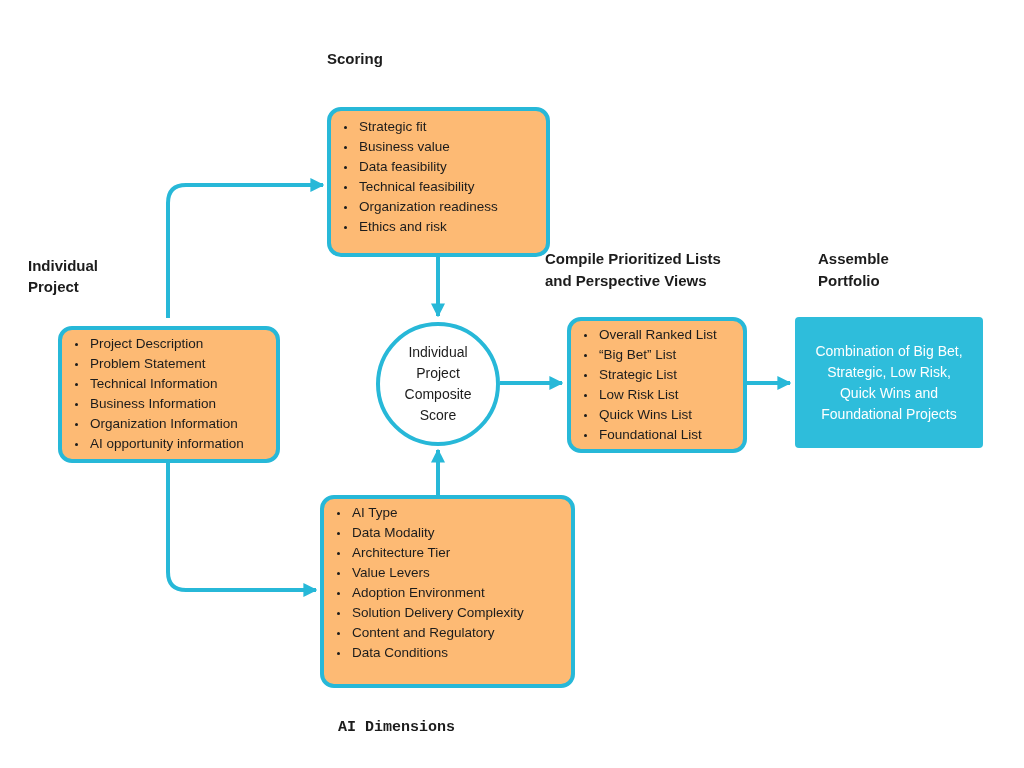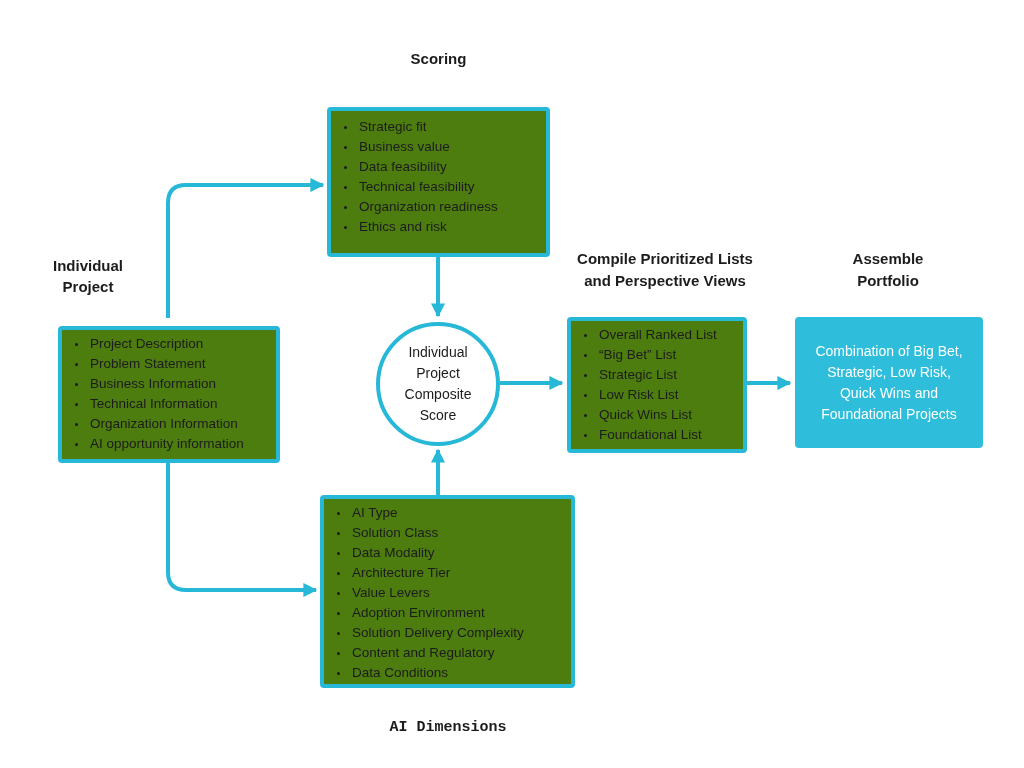--- a/index.html
+++ b/index.html
@@ -11,28 +11,28 @@
   }
   *{margin:0;padding:0;box-sizing:border-box;}
   html,body{width:1024px;height:768px;background:var(--bg);overflow:hidden;}
   body{font-family:"Liberation Sans","DejaVu Sans",sans-serif;color:var(--text);}
   .canvas{position:relative;width:1024px;height:768px;background:var(--bg);}
 
   svg.connectors{position:absolute;left:0;top:0;width:1024px;height:768px;pointer-events:none;}
   svg.connectors path.link{fill:none;stroke:var(--accent);stroke-width:4;}
   svg.connectors marker path{fill:var(--accent);}
 
-  .label{position:absolute;font-weight:bold;font-size:15px;line-height:22px;text-align:center;white-space:pre-line;color:var(--text);}
+  .label{position:absolute;font-weight:bold;font-size:15px;line-height:22px;white-space:pre-line;color:var(--text);}
   .lbl-scoring{left:327px;top:48px;width:223px;}
   .lbl-individual{left:28px;top:255px;width:120px;line-height:21px;}
   .lbl-compile{left:545px;top:248px;width:240px;}
   .lbl-assemble{left:818px;top:248px;width:140px;}
   .lbl-aidim{left:338px;top:717px;width:220px;font-family:Liberation Mono, monospace;}
 
-  .box{position:absolute;background:#4d7c0f;border:4px solid var(--accent);border-radius:4px;}
+  .box{position:absolute;background:#fdba74;border:4px solid var(--accent);border-radius:14px;}
   .box-scoring{left:327px;top:107px;width:223px;height:150px;}
   .box-individual{left:58px;top:326px;width:222px;height:137px;}
   .box-compile{left:567px;top:317px;width:180px;height:136px;}
   .box-aidim{left:320px;top:495px;width:255px;height:193px;}
 
   .box ul{list-style:none;padding:4px 4px 0 10px;}
   .box-scoring ul{padding-top:6px;}
   .box li{position:relative;padding-left:18px;font-size:13.5px;line-height:20px;white-space:nowrap;}
   .box li::before{content:"";position:absolute;left:3px;top:9px;width:3px;height:3px;border-radius:50%;background:var(--text);}
 
@@ -78,22 +78,22 @@
         <li>Technical feasibility</li>
         <li>Organization readiness</li>
         <li>Ethics and risk</li>
       </ul>
   </div>
 
   <div class="box box-individual">
     <ul>
         <li>Project Description</li>
         <li>Problem Statement</li>
+        <li>Technical Information</li>
         <li>Business Information</li>
-        <li>Technical Information</li>
         <li>Organization Information</li>
         <li>AI opportunity information</li>
       </ul>
   </div>
 
   <div class="circle">
     <div class="circle-text">Individual
 Project
 Composite
 Score</div>
@@ -113,21 +113,20 @@
   <div class="filled-box">
     <div class="fill-text">Combination of Big Bet,
 Strategic, Low Risk,
 Quick Wins and
 Foundational Projects</div>
   </div>
 
   <div class="box box-aidim">
     <ul>
         <li>AI Type</li>
-        <li>Solution Class</li>
         <li>Data Modality</li>
         <li>Architecture Tier</li>
         <li>Value Levers</li>
         <li>Adoption Environment</li>
         <li>Solution Delivery Complexity</li>
         <li>Content and Regulatory</li>
         <li>Data Conditions</li>
       </ul>
   </div>
 

